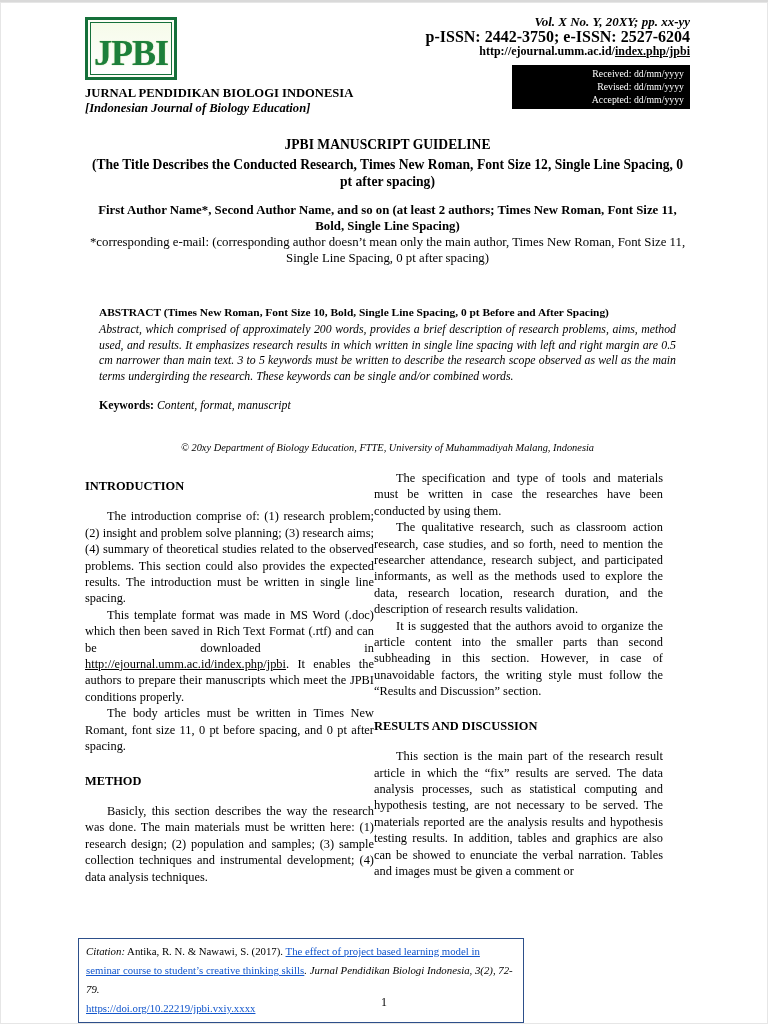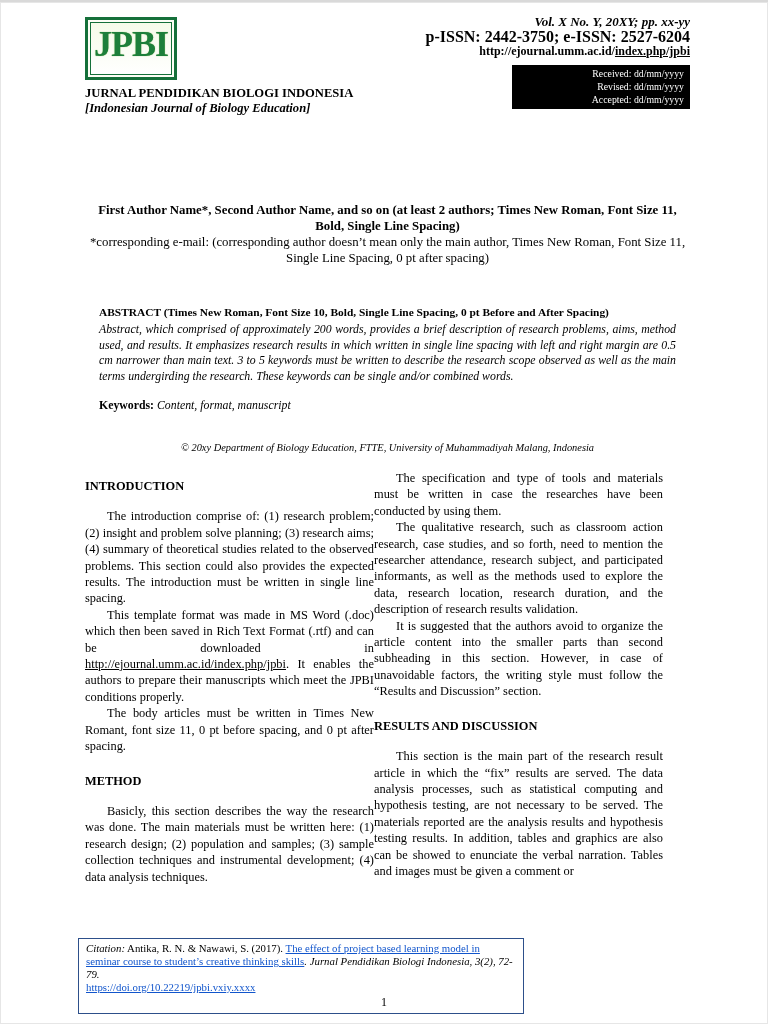--- a/index.html
+++ b/index.html
@@ -6,21 +6,21 @@
   html,body { background:#ffffff; }
   .page {
     position:relative; width:768px; height:1024px; background:#fff;
     font-family:"Liberation Serif", serif; color:#000; overflow:hidden;
     box-shadow: inset 0 0 0 1px #e6e6e6; border-top:2px solid #d9d9d9;
   }
   
   .logo { position:absolute; left:85px; top:15px; width:92px; height:63px;
           border:3px solid #15703a; background:#fdfef6; padding:2px; }
   .logo-inner { width:100%; height:100%; border:1px solid #15703a;
-          display:flex; align-items:flex-start; justify-content:center;
+          display:flex; align-items:flex-end; justify-content:center;
           background:linear-gradient(180deg,#f6fbe9,#ffffff); }
   .logo-text { font-weight:bold; font-size:36px; color:#1d7f3b; letter-spacing:-1px;
           text-shadow:0 0 1px #7cb552; }
   .head-right { position:absolute; right:78px; top:12px; text-align:right; line-height:15px; }
   .vol  { font-size:13px; font-weight:bold; font-style:italic; }
   .issn { font-size:16px; font-weight:bold; }
   .url  { font-size:12px; font-weight:bold; }
   .url .u { text-decoration:underline; }
   .dates { position:absolute; right:78px; top:63px; width:178px; background:#000;
            color:#fff; font-size:9.8px; line-height:13px; text-align:right;
@@ -46,21 +46,21 @@
                font-style:italic; font-size:10.4px; }
   
   .columns { position:absolute; left:85px; top:468px; width:605px; display:flex; }
   .col { width:289px; font-size:12.4px; line-height:16.4px; text-align:justify; }
   .col p { text-indent:22px; }
   .h { font-size:12.4px; font-weight:bold; text-align:left; margin:18px 0 14px; }
   .h.first { margin-top:8px; }
   .inlink { text-decoration:underline; cursor:pointer; }
   
   .citebox { position:absolute; left:78px; top:936px; width:446px;
-             border:1px solid #2d4f8a; padding:3px 7px 19px; font-size:10.8px; line-height:13px; }
+             border:1px solid #2d4f8a; padding:3px 7px 4px; font-size:10.8px; line-height:19px; }
   .cit-label { font-style:italic; }
   .it { font-style:italic; }
   .link { color:#1155cc; text-decoration:underline; cursor:pointer; }
   .pagenum { position:absolute; left:0; top:993px; width:768px; text-align:center; font-size:12px; }
 </style>
 </head>
 <body>
 
 <div class="page">
 
@@ -78,20 +78,24 @@
 
   <div class="dates">
     <div>Received: dd/mm/yyyy</div>
     <div>Revised: dd/mm/yyyy</div>
     <div>Accepted: dd/mm/yyyy</div>
   </div>
 
   <div class="jname">JURNAL PENDIDIKAN BIOLOGI INDONESIA</div>
   <div class="jsub">[Indonesian Journal of Biology Education]</div>
 
+  <div class="titleblock">
+    <div class="title">JPBI MANUSCRIPT GUIDELINE</div>
+    <div class="subtitle">(The Title Describes the Conducted Research, Times New Roman, Font Size 12, Single Line Spacing, 0 pt after spacing)</div>
+  </div>
 
   <div class="authors">
     <div class="names">First Author Name*, Second Author Name, and so on (at least 2 authors; Times New Roman, Font Size 11, Bold, Single Line Spacing)</div>
     <div class="email">*corresponding e-mail: (corresponding author doesn’t mean only the main author, Times New Roman, Font Size 11, Single Line Spacing, 0 pt after spacing)</div>
   </div>
 
   <div class="abstract">
     <div class="abs-head">ABSTRACT (Times New Roman, Font Size 10, Bold, Single Line Spacing, 0 pt Before and After Spacing)</div>
     <p class="abs-body">Abstract, which comprised of approximately 200 words, provides a brief description of research problems, aims, method used, and results. It emphasizes research results in which written in single line spacing with left and right margin are 0.5 cm narrower than main text. 3 to 5 keywords must be written to describe the research scope observed as well as the main terms undergirding the research. These keywords can be single and/or combined words.</p>
     <p class="kw"><span class="kw-label">Keywords:</span><span class="kw-val"> Content, format, manuscript</span></p>

